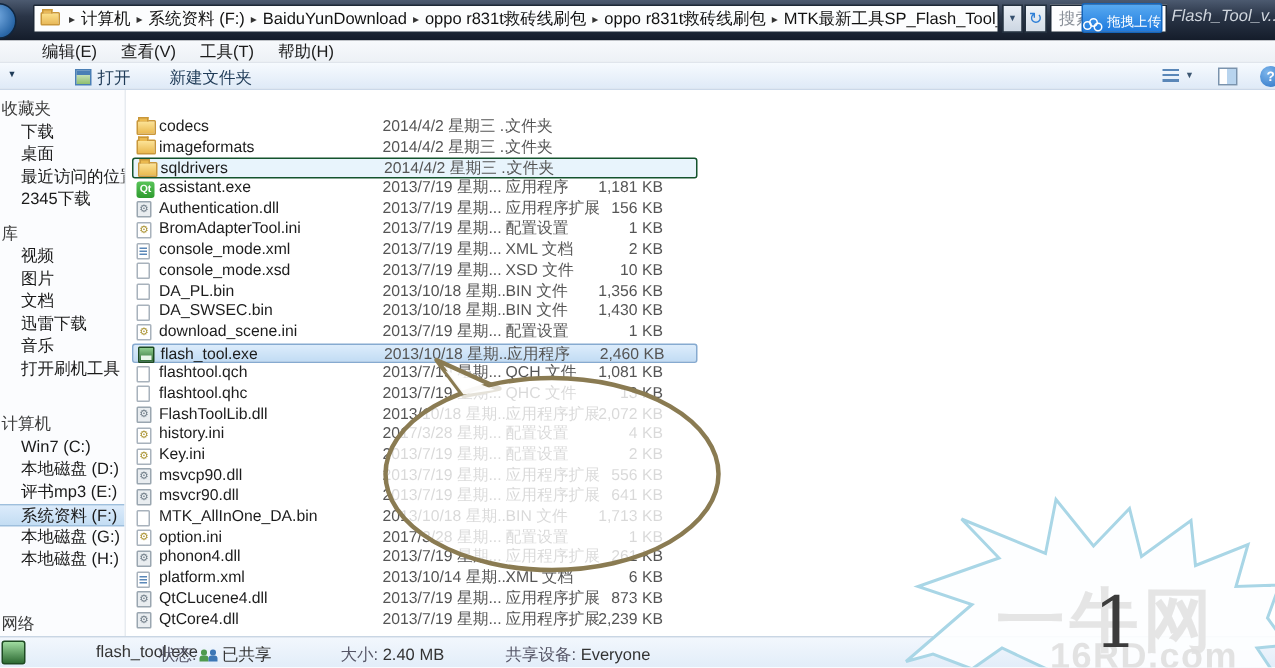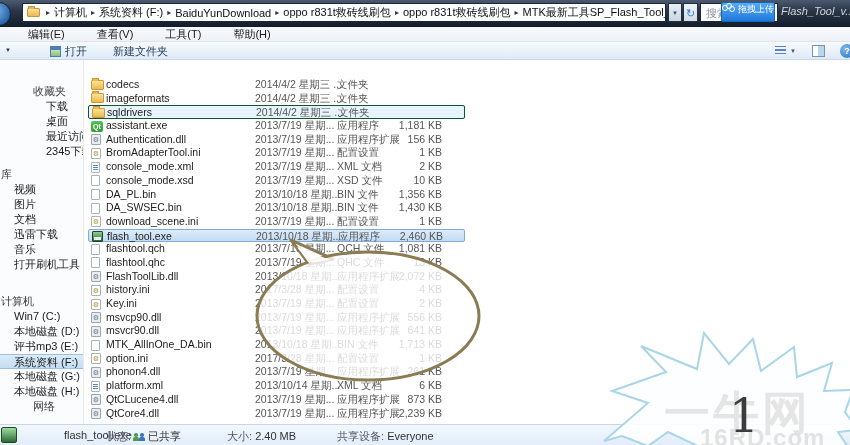--- a/index.html
+++ b/index.html
@@ -19,30 +19,30 @@
     background:#e8b95a; border:1px solid #c9973a; border-bottom:none; }
   .crumb { font-size:11px; color:#111; white-space:nowrap; padding:0 1px; cursor:default; }
   .crumb-sep { font-size:8px; color:#333; margin:0 3px; white-space:nowrap; }
   .addr-drop-btn { position:absolute; left:668px; top:3px; width:14px; height:19px; background:linear-gradient(#e9eef5,#ccd6e2);
     border:1px solid #23303f; font-size:6px; color:#36506e; text-align:center; line-height:19px; }
   .refresh-btn { position:absolute; left:683px; top:3px; width:15px; height:19px; background:linear-gradient(#eef3f8,#d4dde7);
     border:1px solid #23303f; color:#2e7fd6; font-size:11px; text-align:center; line-height:18px; }
   .search-field { position:absolute; left:700px; top:3px; width:78px; height:19px; background:#fdfdfe;
     border:1px solid #1d2836; font-size:11px; color:#8a9099; line-height:18px; padding-left:5px; overflow:hidden; white-space:nowrap; }
   .upload-badge { position:absolute; left:721px; top:2px; width:54px; height:20px; border-radius:2px;
-    background:linear-gradient(#58aaf1,#1f7ade); border:1px solid #1465bb; display:flex; align-items:flex-start; justify-content:center; z-index:5; }
+    background:linear-gradient(#58aaf1,#1f7ade); border:1px solid #1465bb; display:flex; align-items:flex-end; justify-content:center; z-index:5; }
   .badge-logo { width:13px; height:9px; position:relative; margin-right:3px; flex:0 0 auto; }
   .badge-logo i { position:absolute; width:6px; height:6px; border:1.5px solid #fff; border-radius:50%; background:transparent; }
   .badge-logo i:nth-child(1){ left:0; top:2px; } .badge-logo i:nth-child(2){ left:4px; top:0; } .badge-logo i:nth-child(3){ left:7px; top:3px; }
   .badge-label { font-size:9px; color:#fff; white-space:nowrap; }
   .overlay-title { position:absolute; left:781px; top:5px; font-size:11px; font-style:italic; color:#cfd5dd; white-space:nowrap; }
 
   
   .menubar { position:absolute; left:0; top:27px; width:850px; height:15px;
-    background:linear-gradient(#f7f9fc,#edf1f6); border-bottom:1px solid #e0e5ec; display:flex; align-items:center; padding-left:28px;gap:16px; }
+    background:linear-gradient(#f7f9fc,#edf1f6); border-bottom:1px solid #e0e5ec; display:flex; align-items:center; padding-left:28px; }
   .menu-item { font-size:11px; color:#1a1a1a; margin-right:16px; cursor:default; }
 
   
   .toolbar { position:absolute; left:0; top:42px; width:850px; height:18px;
     background:linear-gradient(#f6fafe,#dfeaf7); border-bottom:1px solid #cbd8e8; }
   .org-chevron { position:absolute; left:5px; top:5px; font-size:6px; color:#1f3b57; }
   .tb-btn { position:absolute; top:0; height:18px; display:flex; align-items:center; font-size:11px; color:#1f3b57; cursor:default; }
   .tb-open { left:50px; } .tb-newfolder { left:113px; }
   .open-ico { width:11px; height:11px; border:1px solid #4a7fb5; background:linear-gradient(#dff0d8,#8fbf6f); margin-right:4px; position:relative; }
   .open-ico::before { content:""; position:absolute; left:0; top:0; right:0; height:3px; background:#4a7fb5; }
@@ -171,21 +171,21 @@
   <div class="views-btn">
     <span class="views-ico"></span>
     <span class="views-chevron">▼</span>
   </div>
   <div class="pane-btn"></div>
   <div class="help-btn">?</div>
 </div>
 
 <div class="main">
   <div class="sidebar" id="sidebar">
-      <div style="margin-top: 24px; padding-left: 32px;">
+      <div style="margin-top: 6px;">
         <div class="nav-group-label">收藏夹</div>
         <div class="nav-item">下载</div>
         <div class="nav-item">桌面</div>
         <div class="nav-item">最近访问的位置</div>
         <div class="nav-item">2345下载</div>
       </div>
       <div style="margin-top: 8px;">
         <div class="nav-group-label">库</div>
         <div class="nav-item">视频</div>
         <div class="nav-item">图片</div>
@@ -196,21 +196,21 @@
       </div>
       <div style="margin-top: 22px;">
         <div class="nav-group-label">计算机</div>
         <div class="nav-item">Win7 (C:)</div>
         <div class="nav-item">本地磁盘 (D:)</div>
         <div class="nav-item">评书mp3 (E:)</div>
         <div class="nav-item selected">系统资料 (F:)</div>
         <div class="nav-item">本地磁盘 (G:)</div>
         <div class="nav-item">本地磁盘 (H:)</div>
       </div>
-      <div style=" padding-left: 32px;">
+      <div style="margin-top: 28px;">
         <div class="nav-group-label">网络</div>
       </div>
     </div>
 
 
   <div class="rows" id="rows">
       <div class="row">
         <span class="cell c-icon">
           <span class="fi fi-folder"></span>
         </span>

